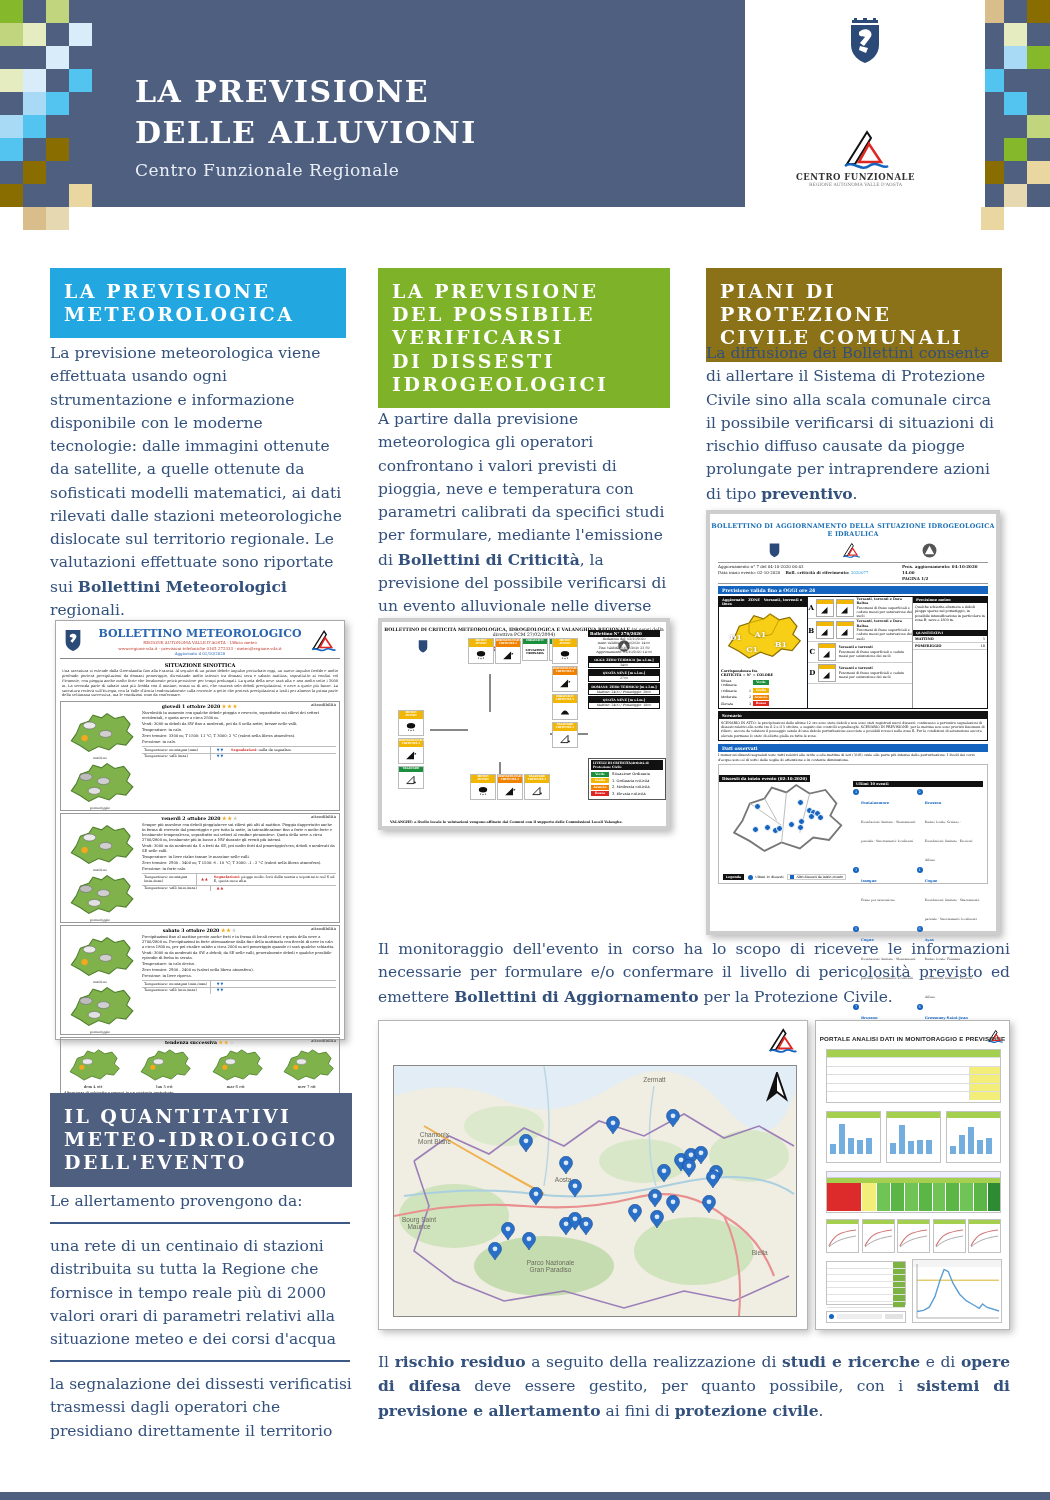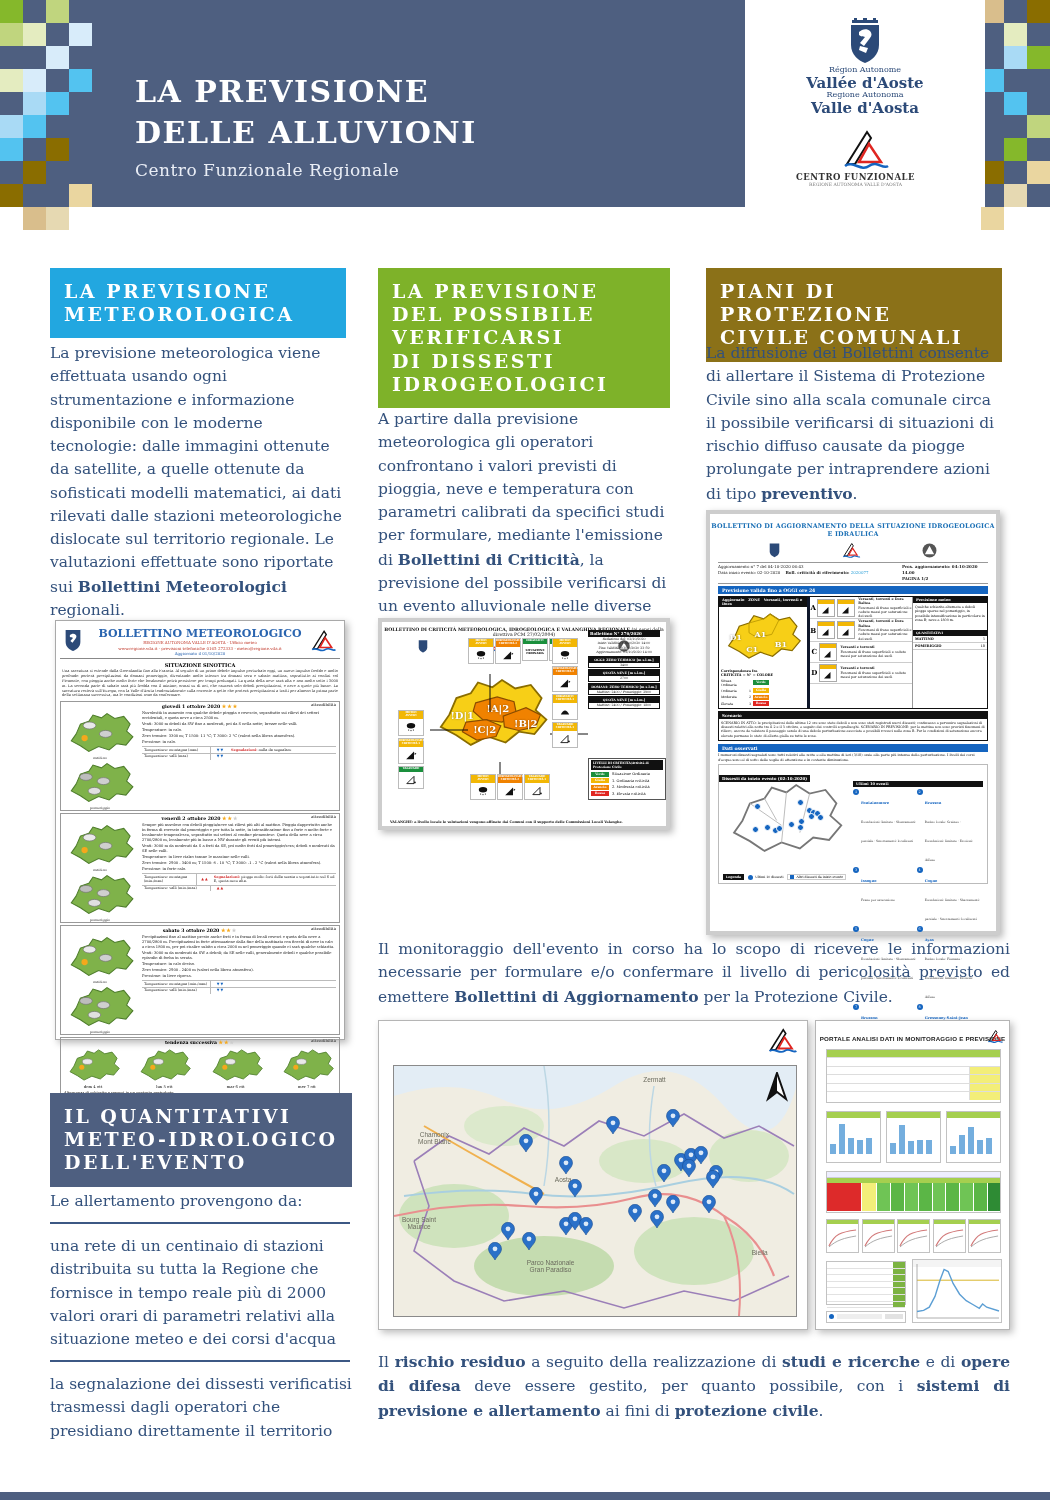--- a/index.html
+++ b/index.html
@@ -138,26 +138,20 @@
       </div>
     <div class="hdr-title">LA PREVISIONE
 DELLE ALLUVIONI</div>
     <div class="hdr-sub">Centro Funzionale Regionale</div>
     <div class="logo-box">
       <svg class="arms" viewBox="0 0 38 46">
         <path d="M6 2 h26 v3 h-26 z M8 0 h3 v4 h-3 z M17 0 h4 v4 h-4 z M27 0 h3 v4 h-3 z" fill="#2c4a78"></path>
         <path d="M5 7 h28 v20 c0 10 -8 16 -14 18 c-6 -2 -14 -8 -14 -18 z" fill="#2c4a78"></path>
         <path d="M13 14 c3 -3 8 -4 11 -1 c2 2 2 5 0 7 l-6 8 l-4 -3 l5 -6 c-2 -1 -4 0 -6 -2 z M14 28 l8 2 l-2 5 l-7 -3 z" fill="#fff"></path>
       </svg>
-      <div class="reg-txt">
-        <div class="reg-sup">Région Autonome</div>
-        <div class="reg-big">Vallée d'Aoste</div>
-        <div class="reg-sup">Regione Autonoma</div>
-        <div class="reg-big">Valle d'Aosta</div>
-      </div>
       <svg class="cf-logo" viewBox="0 0 48 44">
         <path d="M6 36 L26 4 L30 10 L14 36 Z" fill="none" stroke="#111" stroke-width="2"></path>
         <path d="M28 16 L40 34 L18 34 Z" fill="none" stroke="#e02621" stroke-width="2.5"></path>
         <path d="M4 38 C 12 32, 20 44, 28 38 C 36 32, 42 42, 47 38" fill="none" stroke="#1565c0" stroke-width="2.5"></path>
       </svg>
       <div class="cf-txt">
         <div class="cf-t1">CENTRO FUNZIONALE</div>
         <div class="cf-t2">REGIONE AUTONOMA VALLE D'AOSTA</div>
       </div>
     </div>
@@ -336,34 +330,20 @@
       <svg width="14" height="14" viewBox="0 0 44 44">
           <circle cx="22" cy="22" r="18" fill="none" stroke="#555" stroke-width="2"></circle>
           <path d="M22 8 C 14 18, 14 28, 22 36 C 30 28, 30 18, 22 8 Z" fill="none" stroke="#888" stroke-width="2"></path>
         </svg>
       <svg width="14" height="14" viewBox="0 0 44 44">
           <circle cx="22" cy="22" r="18" fill="#555"></circle>
           <path d="M22 10 L34 32 L10 32 Z" fill="#fff"></path>
         </svg>
     </div>
     <div style="position:absolute;right:8px;top:34px;font-size:4px;font-weight:bold;">Pagina 1/2</div>
-    <div style="position:absolute;left:48px;top:52px;">
-      <svg width="120" height="77" viewBox="0 0 100 64">
-          <path d="M16,34 L22,20 L34,16 L40,7 L52,11 L60,5 L71,12 L84,9 L93,20 L88,30 L97,38 L87,50 L74,48 L63,57 L48,52 L34,59 L22,51 L9,44 Z" fill="#f7cf17" stroke="#8a6d00" stroke-width="1.5"></path>
-          <path d="M38,24 L56,19 L70,23 L72,33 L60,40 L44,38 L36,31 Z" fill="#f08200" stroke="#8a4d00" stroke-width="1"></path>
-          <path d="M61,35 L80,28 L92,34 L88,44 L74,47 L62,44 Z" fill="#f08200" stroke="#8a4d00" stroke-width="1"></path>
-          <path d="M30,40 L47,38 L59,43 L55,52 L39,55 L27,48 Z" fill="#f08200" stroke="#8a4d00" stroke-width="1"></path>
-        </svg>
-      <div id="bc-zlabels">
-          <div class="zlabel" style="left: 17%; top: 44%;">!D|1</div>
-          <div class="zlabel" style="left: 47%; top: 36%;">!A|2</div>
-          <div class="zlabel" style="left: 70%; top: 54%;">!B|2</div>
-          <div class="zlabel" style="left: 36%; top: 62%;">!C|2</div>
-        </div>
-    </div>
     <svg style="position:absolute;left:0;top:0;" width="284" height="204">
       <path d="M108 52 L108 90 M48 108 L86 108 M168 112 L206 112 M118 140 L118 168" stroke="#111" stroke-width="1" fill="none"></path>
     </svg>
     <div id="bc-chips">
         <div class="chip" style="left: 86px; top: 16px;">
           <div class="chip-h" style="background:#f2b705;white-space:pre-line;">METEO
 AVVISO</div>
           <div class="chip-b">
             <svg width="12" height="12" viewBox="0 0 20 20">
               <ellipse cx="10" cy="8" rx="7" ry="4.5" fill="#111"></ellipse>
@@ -563,21 +543,21 @@
           <circle cx="22" cy="22" r="18" fill="#555"></circle>
           <path d="M22 10 L34 32 L10 32 Z" fill="#fff"></path>
         </svg>
     </div>
     <div style="display:flex;margin:2px 8px;border-top:1px solid #999;border-bottom:1px solid #999;padding:1px 0;">
       <div class="ba-meta" style="flex:1;">Aggiornamento n° 7     del  04-10-2020 06:43<br>Data inizio evento: 02-10-2020 &nbsp;&nbsp; <b>Boll. criticità di riferimento:</b> <span style="color:#2a9fd8;">2020077</span></div>
       <div class="ba-meta" style="width:86px;"><b>Pros. aggiornamento:   04-10-2020 14.00</b><br><b>PAGINA 1/2</b></div>
     </div>
     <div class="ba-band" style="margin:2px 8px;">Previsione valida fino a OGGI ore 24</div>
     <div style="display:flex;margin:2px 8px;border:1px solid #111;">
-      <div style="width:88px;flex:none;border-right:3px solid #0f172a;">
+      <div style="width:88px;flex:none;border-right:1px solid #0f172a;">
         <div class="blkbar" style="font-size:3.6px;">Aggiornato &nbsp; ZONE &nbsp; Versanti, torrenti e Dora</div>
         <div style="position:relative;margin:3px 2px;">
           <svg width="82" height="52" viewBox="0 0 100 64">
               <path d="M16,34 L22,20 L34,16 L40,7 L52,11 L60,5 L71,12 L84,9 L93,20 L88,30 L97,38 L87,50 L74,48 L63,57 L48,52 L34,59 L22,51 L9,44 Z" fill="#f7cf17" stroke="#8a6d00" stroke-width="1.5"></path>
               <path d="M34,16 L52,11 L60,5 L71,12 L62,30 L44,34 L34,28 Z" fill="none" stroke="#b79500" stroke-width="1"></path>
             </svg>
           <div id="ba-zlabels">
               <div class="zlabel" style="left: 10%; top: 40%; font-size: 8px;">D1</div>
               <div class="zlabel" style="left: 40%; top: 34%; font-size: 8px;">A1</div>
               <div class="zlabel" style="left: 30%; top: 60%; font-size: 8px;">C1</div>

